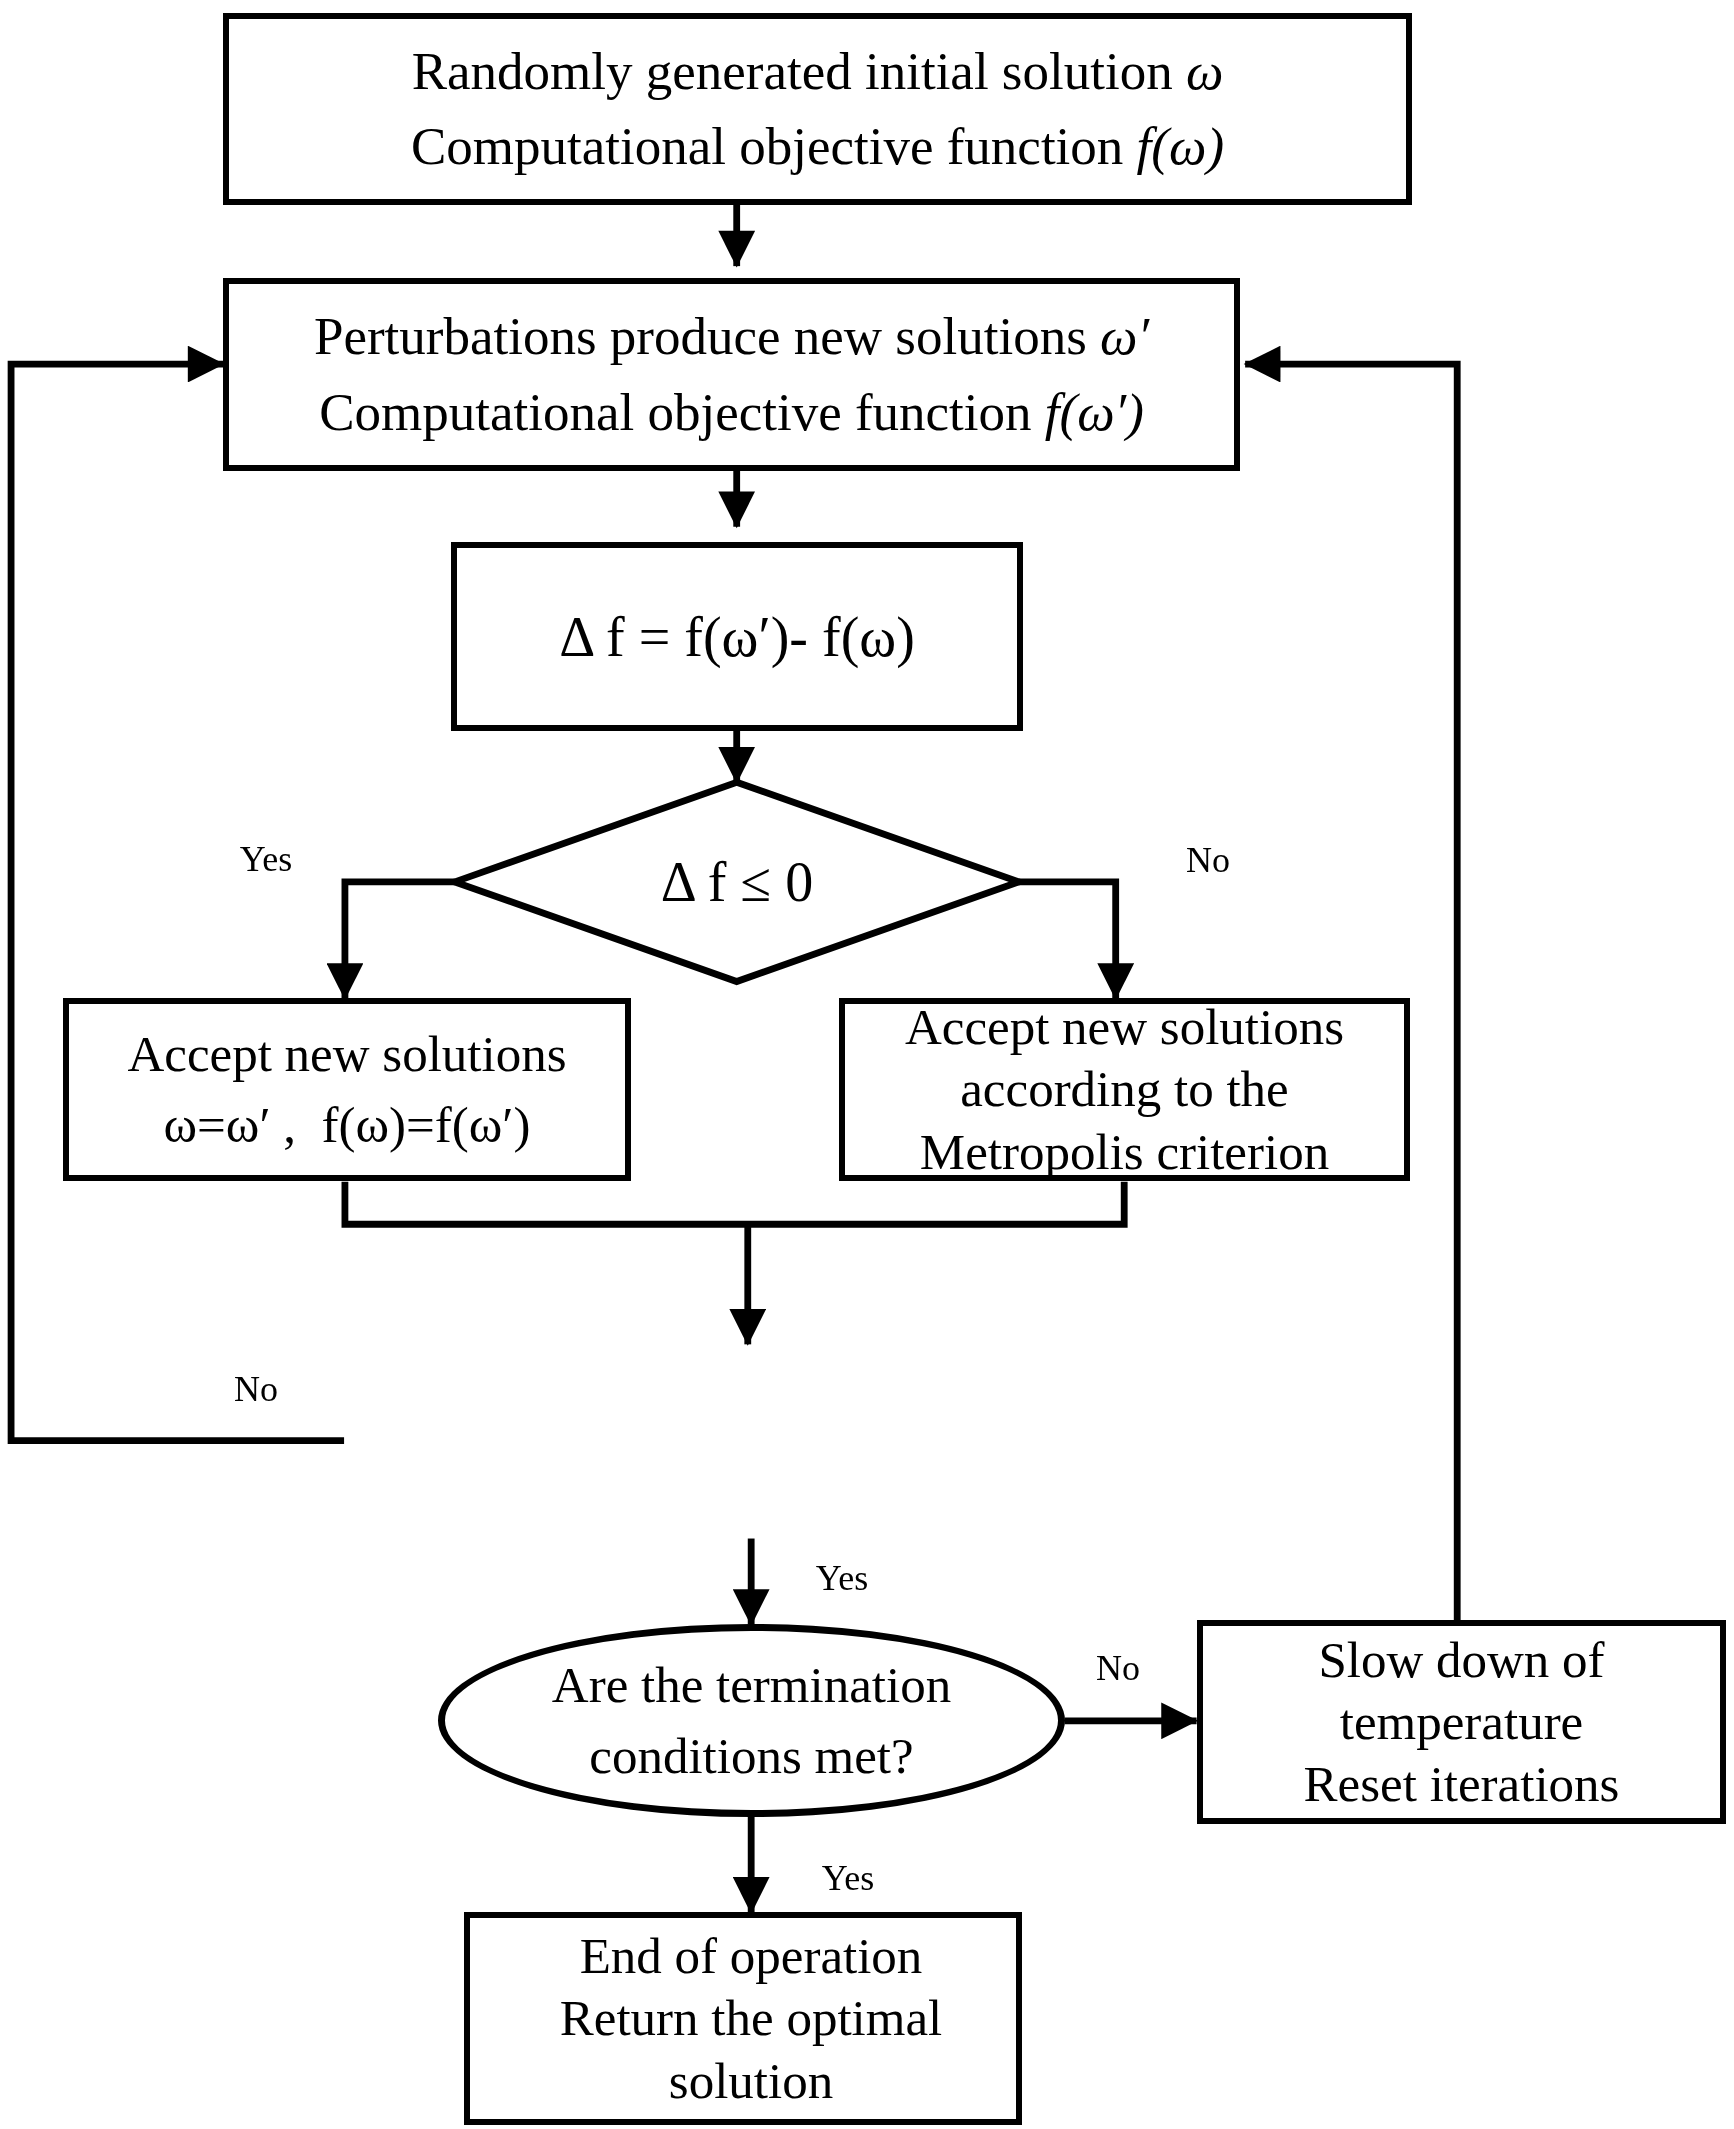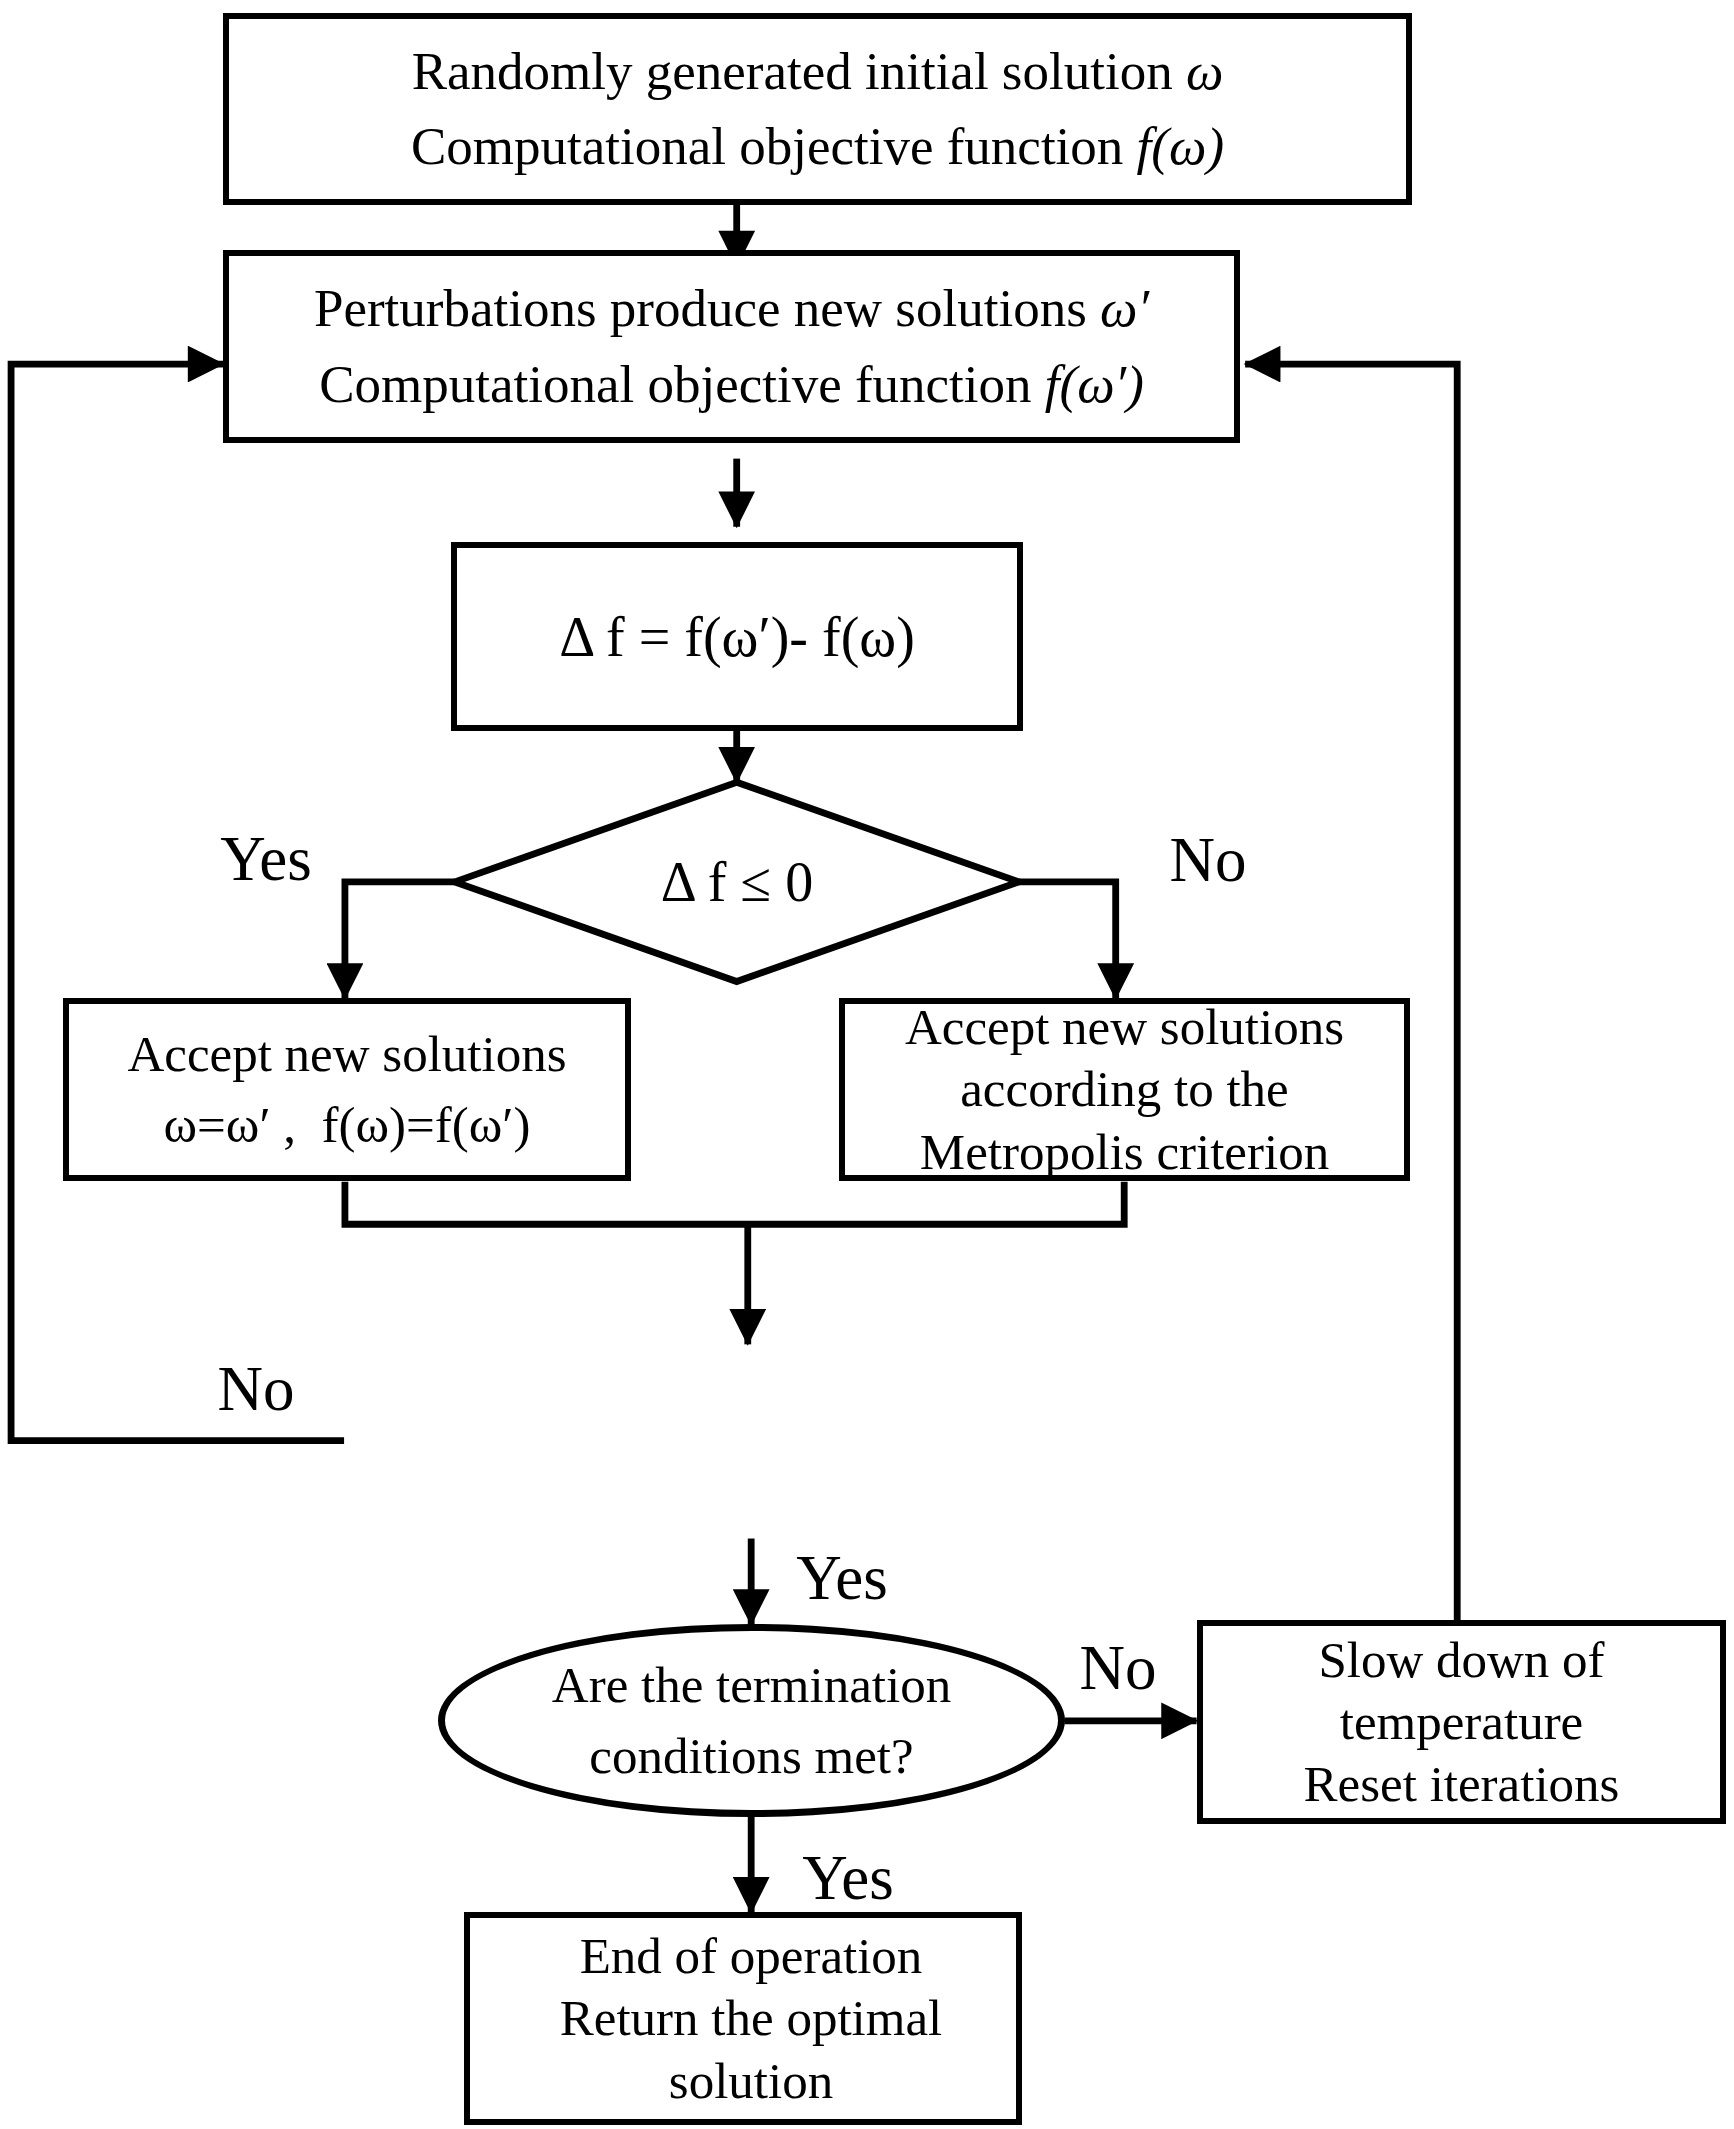--- a/index.html
+++ b/index.html
@@ -59,21 +59,21 @@
     background: transparent;
   }
   .t-xl { font-size: 53px; line-height: 1.42; white-space: nowrap; }
   .t-l  { font-size: 51px; line-height: 1.38; white-space: nowrap; }
   .t-m  { font-size: 51px; line-height: 1.22; white-space: nowrap; }
   .t-formula { font-size: 56px; white-space: nowrap; }
   .it { font-style: italic; }
   .edge-label {
     position: absolute;
     transform: translate(-50%, -50%);
-    font-size: 63px;
+    font-size: 36px;
     white-space: nowrap;
   }
 </style>
 </head>
 <body>
 
 <div class="canvas">
 
   <svg class="wires" viewBox="0 0 2036 2500">
     <defs>
@@ -103,21 +103,21 @@
     <path class="wire" marker-end="url(#ah)" d="M882,2133 L882,2245"></path>
 
     <polygon class="shape-stroke" points="865,918 1196,1035 865,1152 534,1035"></polygon>
   </svg>
 
   <div class="node rect t-xl" style="left:223px; top:12.8px; width:1189px; height:192px;">
     <div><span>Randomly generated initial solution </span><span class="it">ω</span></div>
     <div><span>Computational objective function </span><span class="it">f(ω)</span></div>
   </div>
 
-  <div class="node rect t-xl" style="left:223px; top:250px; width:1017px; height:193px;">
+  <div class="node rect t-xl" style="left:223px; top:278px; width:1017px; height:193px;">
     <div><span>Perturbations produce new solutions </span><span class="it">ω′</span></div>
     <div><span>Computational objective function </span><span class="it">f(ω′)</span></div>
   </div>
 
   <div class="node rect t-formula" style="left:451px; top:526px; width:572px; height:189px;margin-top:16px;">
     <div>Δ f = f(ω′)- f(ω)</div>
   </div>
 
   <div class="diamond-text t-formula" style="left:455px; top:782px; width:564px; height:199px;">
     <div>Δ f ≤ 0</div>

